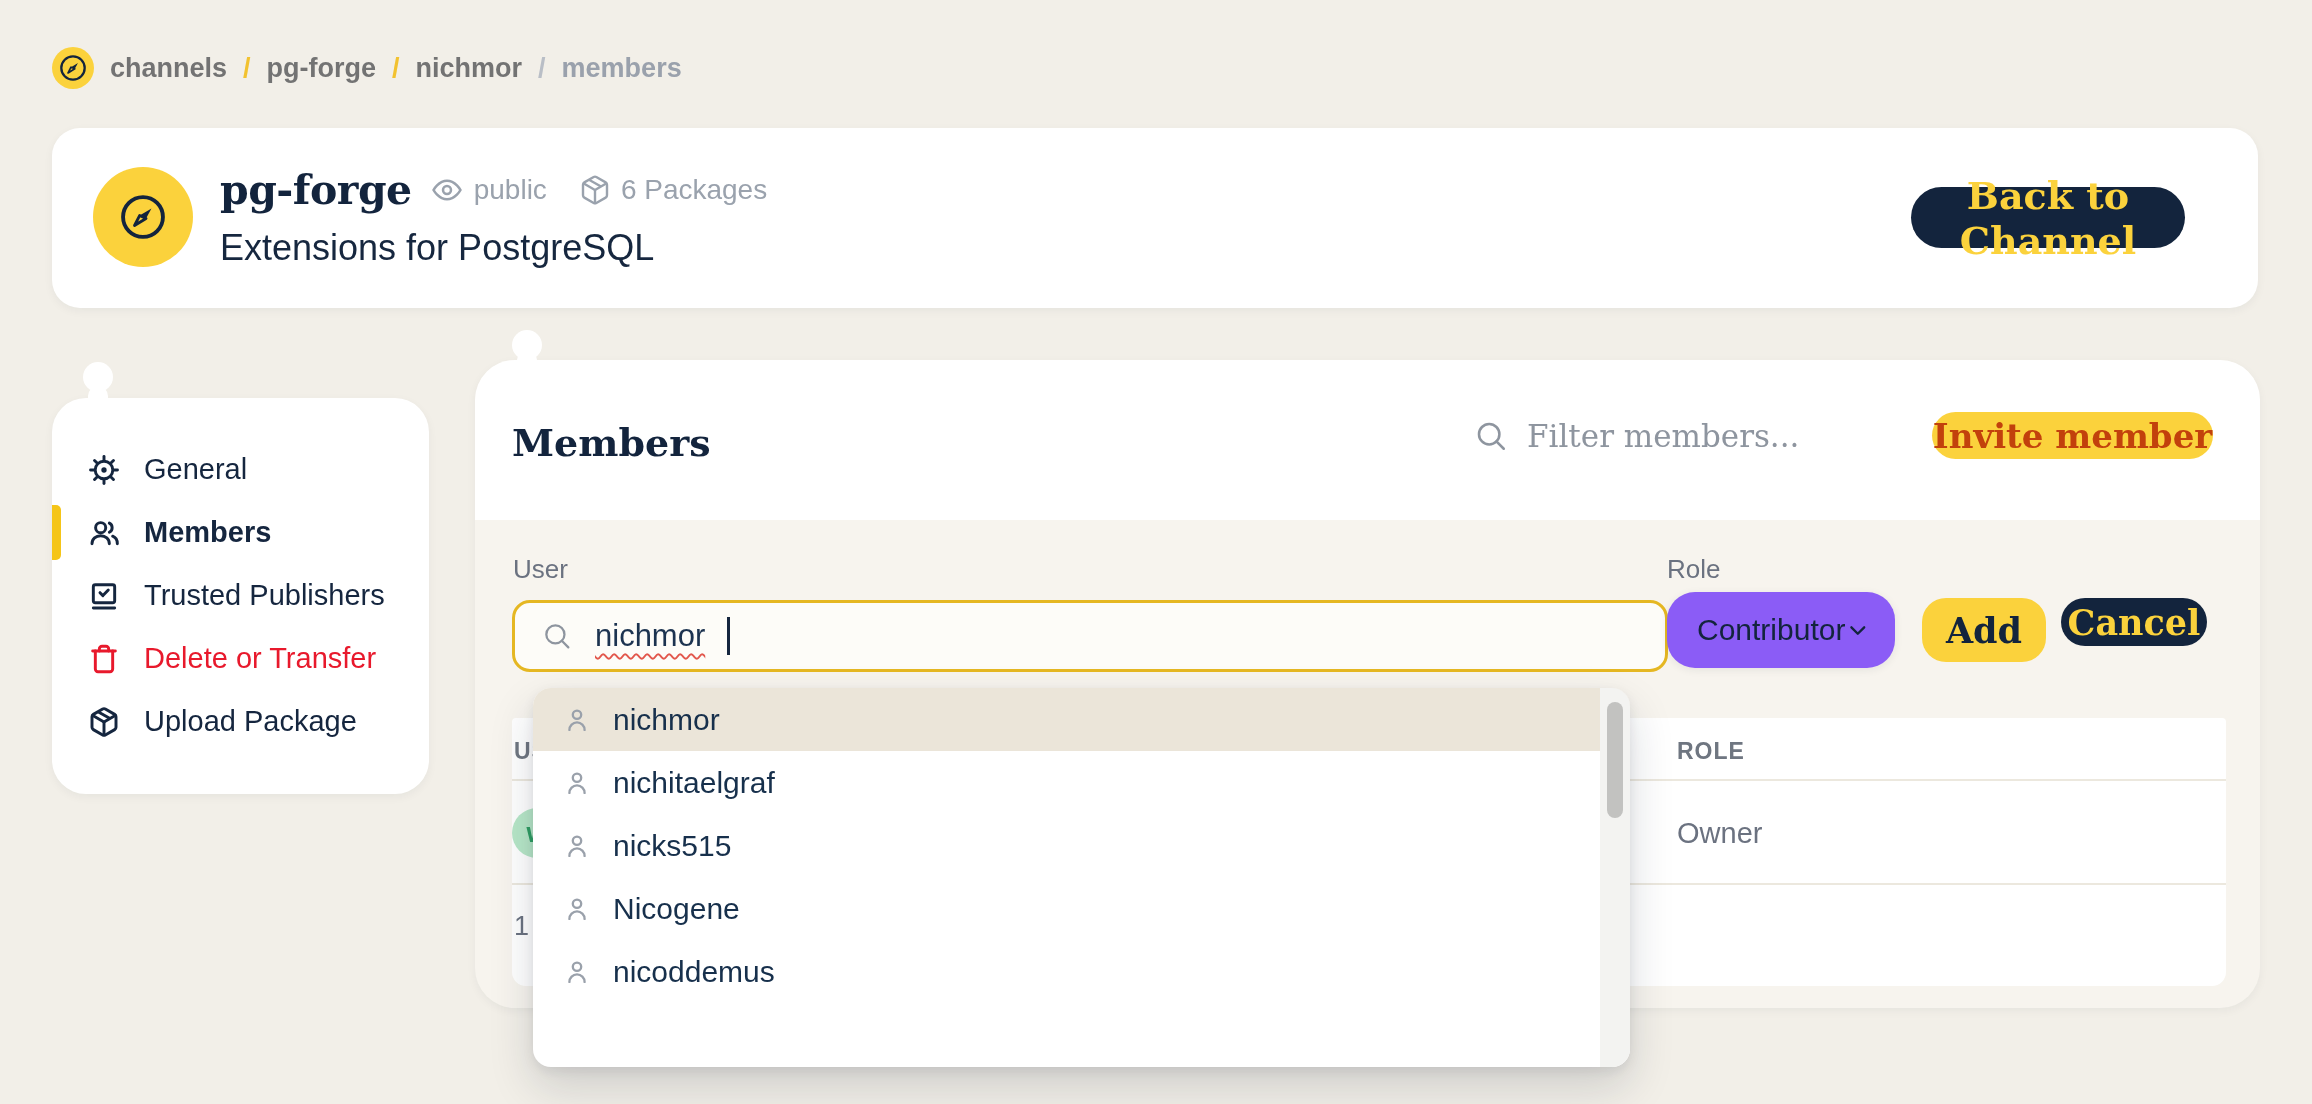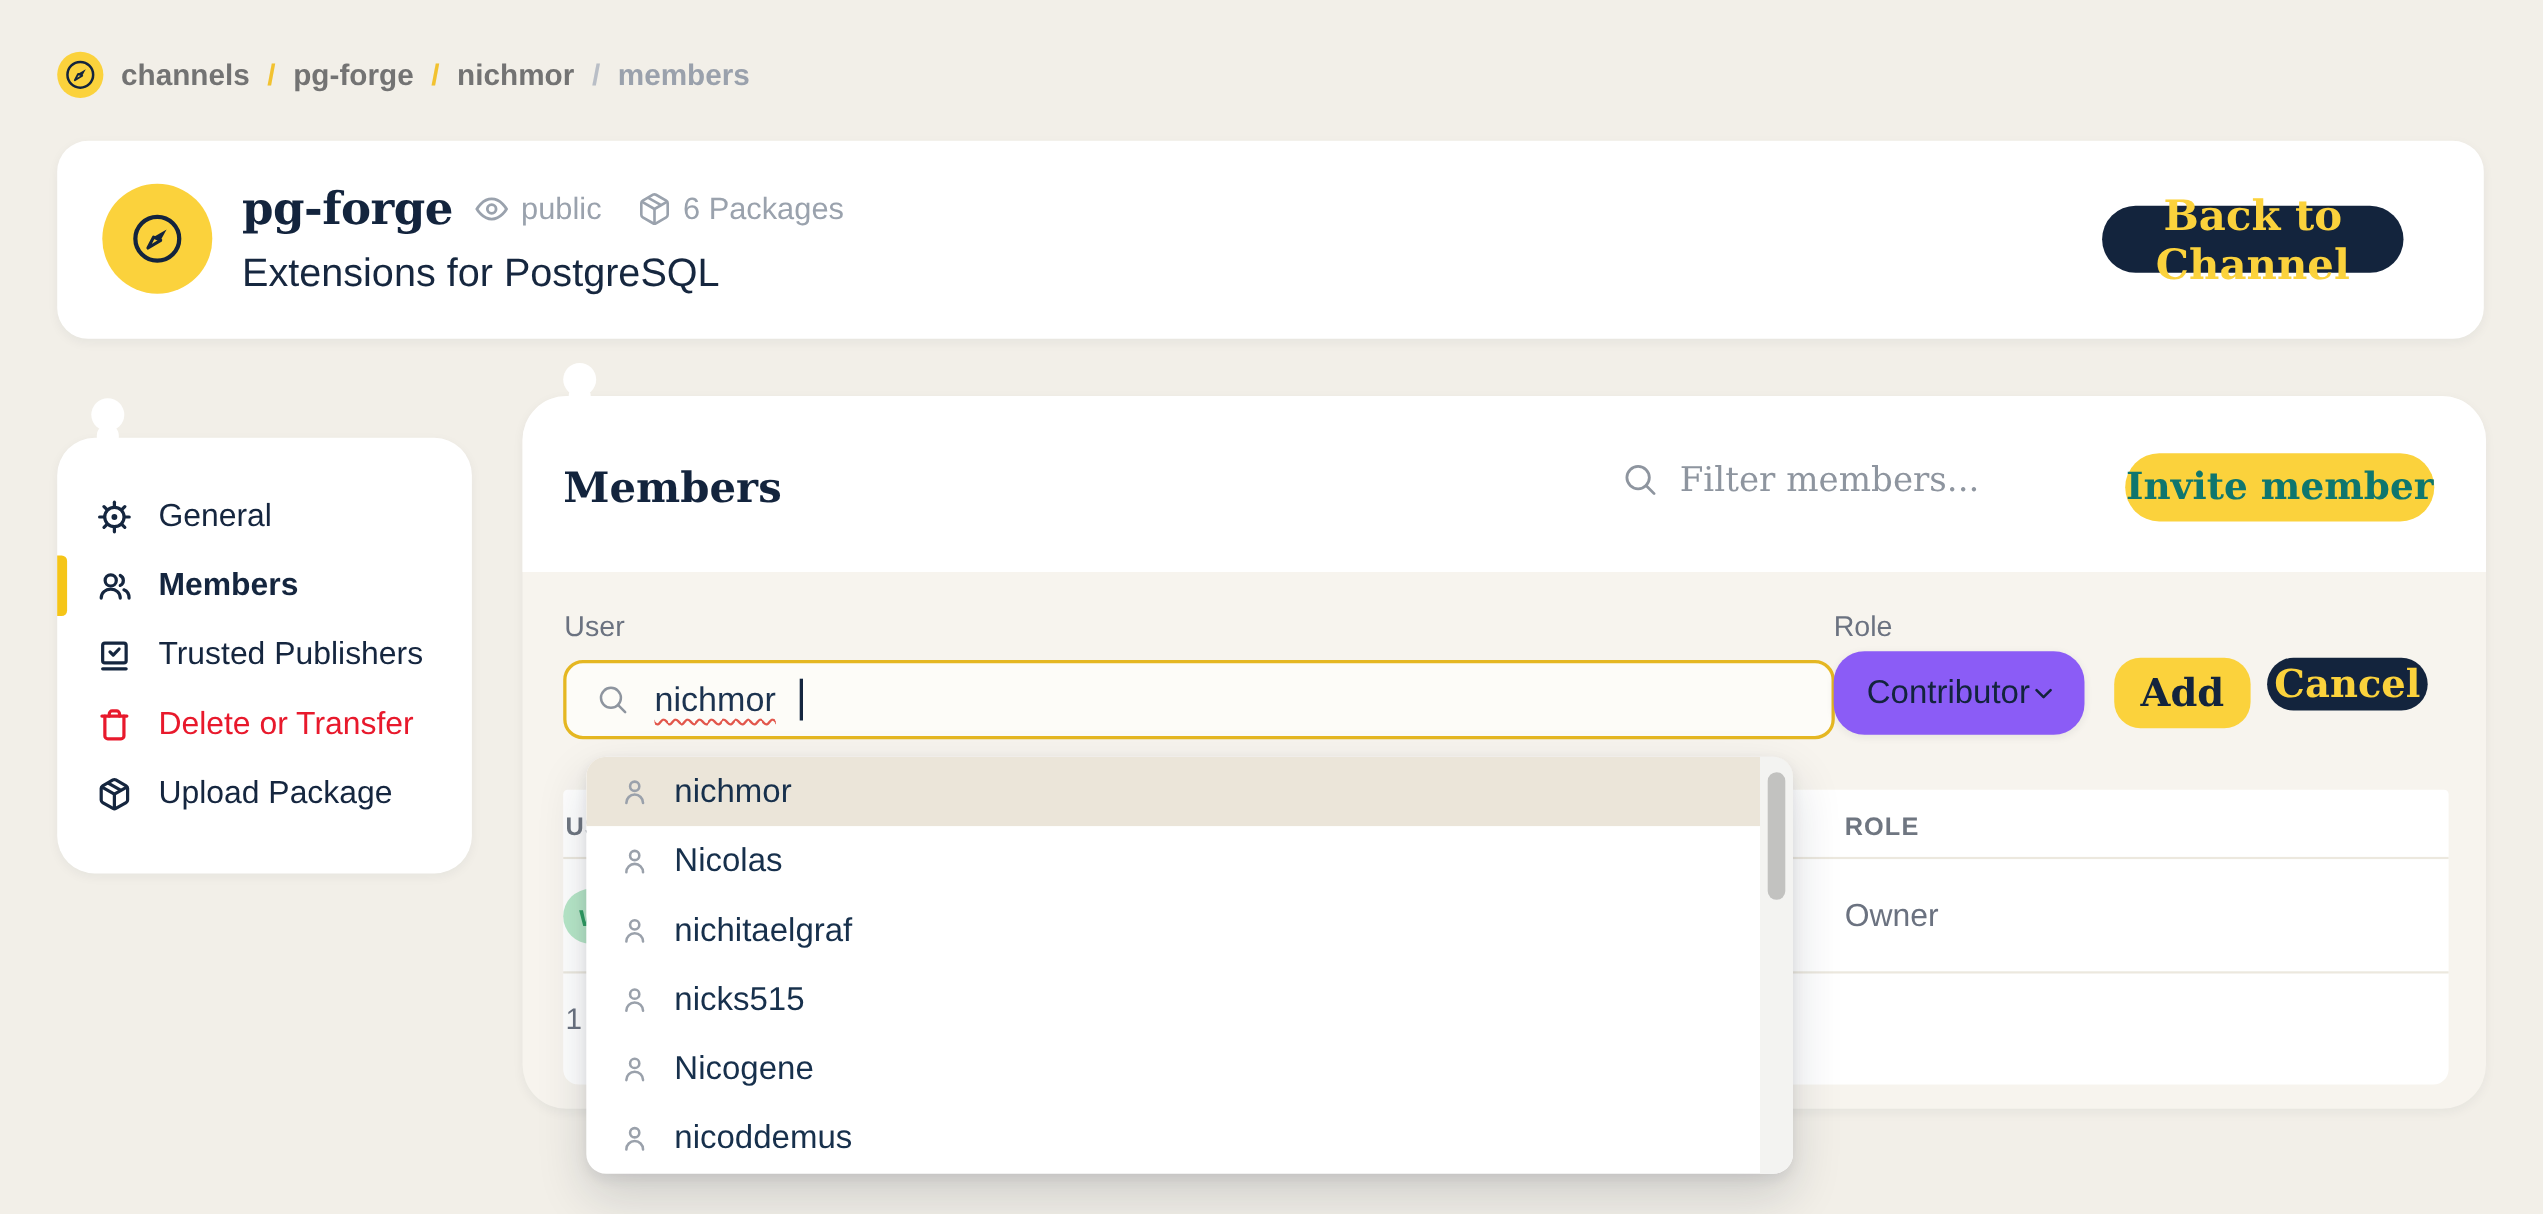--- a/index.html
+++ b/index.html
@@ -57,22 +57,22 @@
   .main-panel { position:absolute; left:475px; top:360px; width:1785px; height:648px; background:#f7f4ee;
     border-radius:40px; box-shadow:0 3px 10px rgba(25,35,55,.05); }
   .main-panel > .bump { left:37px; top:-30px; }
   .main-panel > .bump-stem { left:42px; top:-10px; }
   .panel-header { position:absolute; left:0; top:0; right:0; height:160px; background:#fff; border-radius:40px 40px 0 0; }
   .panel-title { position:absolute; left:37px; top:60px; font-size:38px; font-weight:bold; color:#13243d; }
   .filter-wrap { position:absolute; left:998px; top:58px; display:flex; align-items:center; gap:18px; }
   .filter-input { border:none; outline:none; background:transparent; width:330px; font-size:31px;
     font-family:"DejaVu Serif","Liberation Serif",serif; color:#15263f; }
   .filter-input::placeholder { color:#8e959f; }
-  .invite-btn { position:absolute; left:1457px; top:52px; width:281px; height:62px; border-radius:31px;
-    background:#fbd23c; color:#0f766e; font-size:34px; font-weight:bold; }
+  .invite-btn { position:absolute; left:1457px; top:52px; width:281px; height:47px; border-radius:31px;
+    background:#fbd23c; color:#c2410c; font-size:34px; font-weight:bold; }
 
   
   .field-label { position:absolute; font-size:26px; color:#6b7280; }
   .user-label { left:38px; top:194px; }
   .role-label { left:1192px; top:194px; }
   .user-input { position:absolute; left:37px; top:240px; width:1156px; height:72px; background:#fdfcf8;
     border:3px solid #e5b722; border-radius:18px; display:flex; align-items:center; padding-left:26px; gap:22px; cursor:text; }
   .typed-text { font-size:31px; color:#1c3350;
     text-decoration:underline; text-decoration-style:wavy; text-decoration-color:#e2574c;
     text-decoration-thickness:2px; text-underline-offset:7px; }
@@ -298,29 +298,20 @@
     <div class="dd-item highlighted">
       <span class="ic">
         <svg width="28" height="28" viewBox="0 0 24 24" fill="none" stroke="#9aa1ab" stroke-width="2" stroke-linecap="round">
           <circle cx="12" cy="7.5" r="3.6"></circle>
             <path d="M5.5 20.5a6.5 6.5 0 0 1 13 0"></path>
         </svg>
       </span>
       <span>nichmor</span>
     </div>
 
-    <div class="dd-item">
-      <span class="ic">
-        <svg width="28" height="28" viewBox="0 0 24 24" fill="none" stroke="#9aa1ab" stroke-width="2" stroke-linecap="round">
-          <circle cx="12" cy="7.5" r="3.6"></circle>
-            <path d="M5.5 20.5a6.5 6.5 0 0 1 13 0"></path>
-        </svg>
-      </span>
-      <span>Nicolas</span>
-    </div>
 
     <div class="dd-item">
       <span class="ic">
         <svg width="28" height="28" viewBox="0 0 24 24" fill="none" stroke="#9aa1ab" stroke-width="2" stroke-linecap="round">
           <circle cx="12" cy="7.5" r="3.6"></circle>
             <path d="M5.5 20.5a6.5 6.5 0 0 1 13 0"></path>
         </svg>
       </span>
       <span>nichitaelgraf</span>
     </div>

